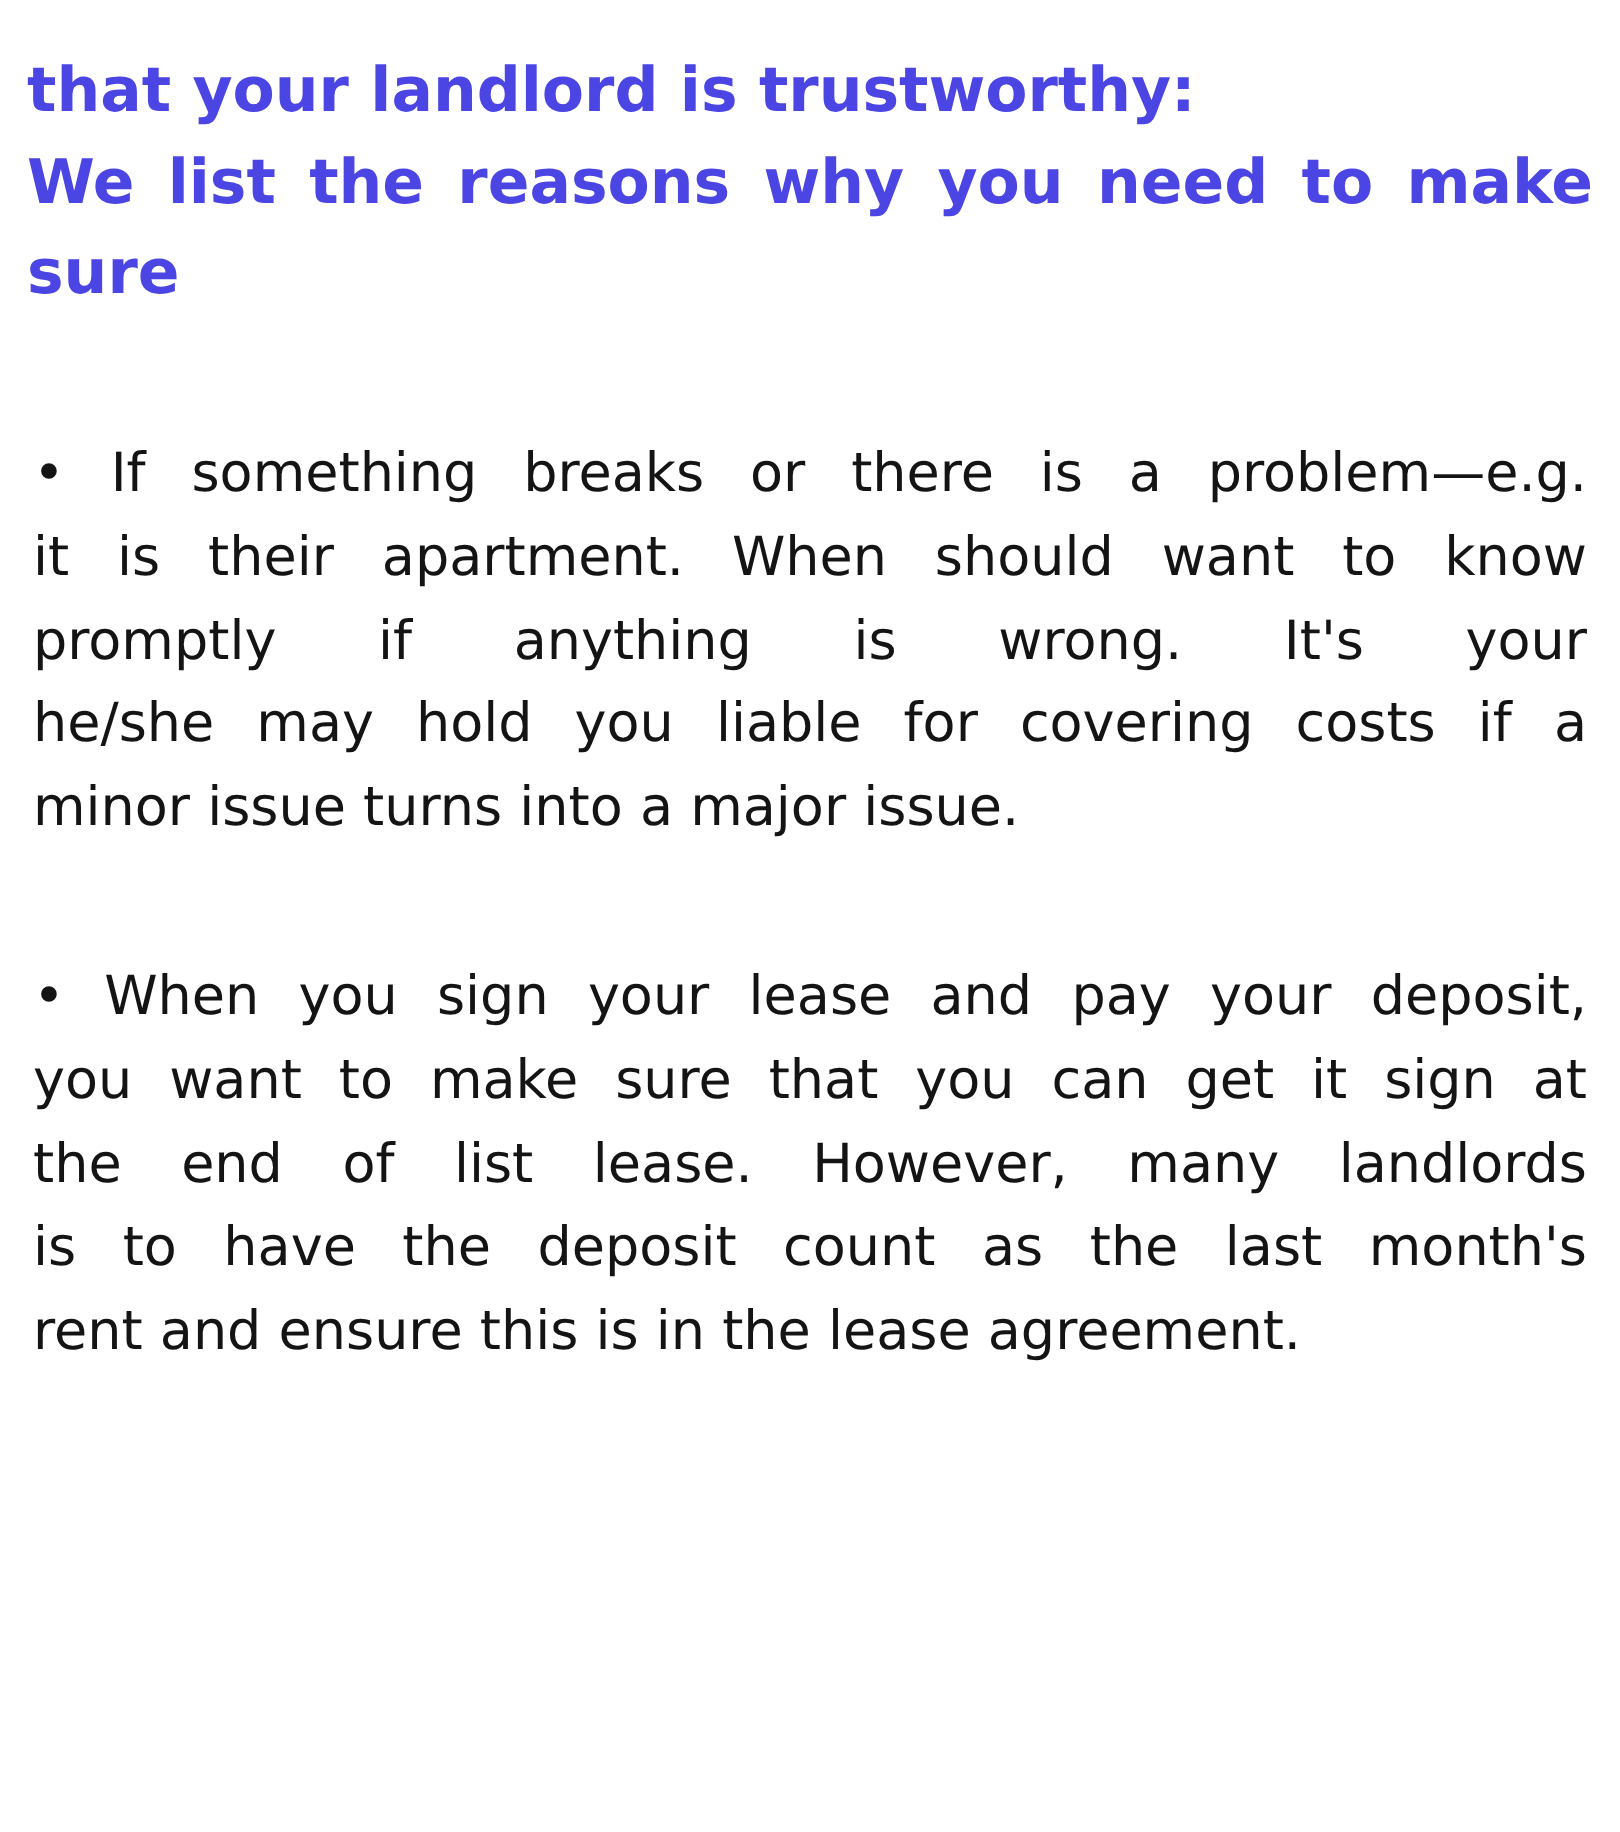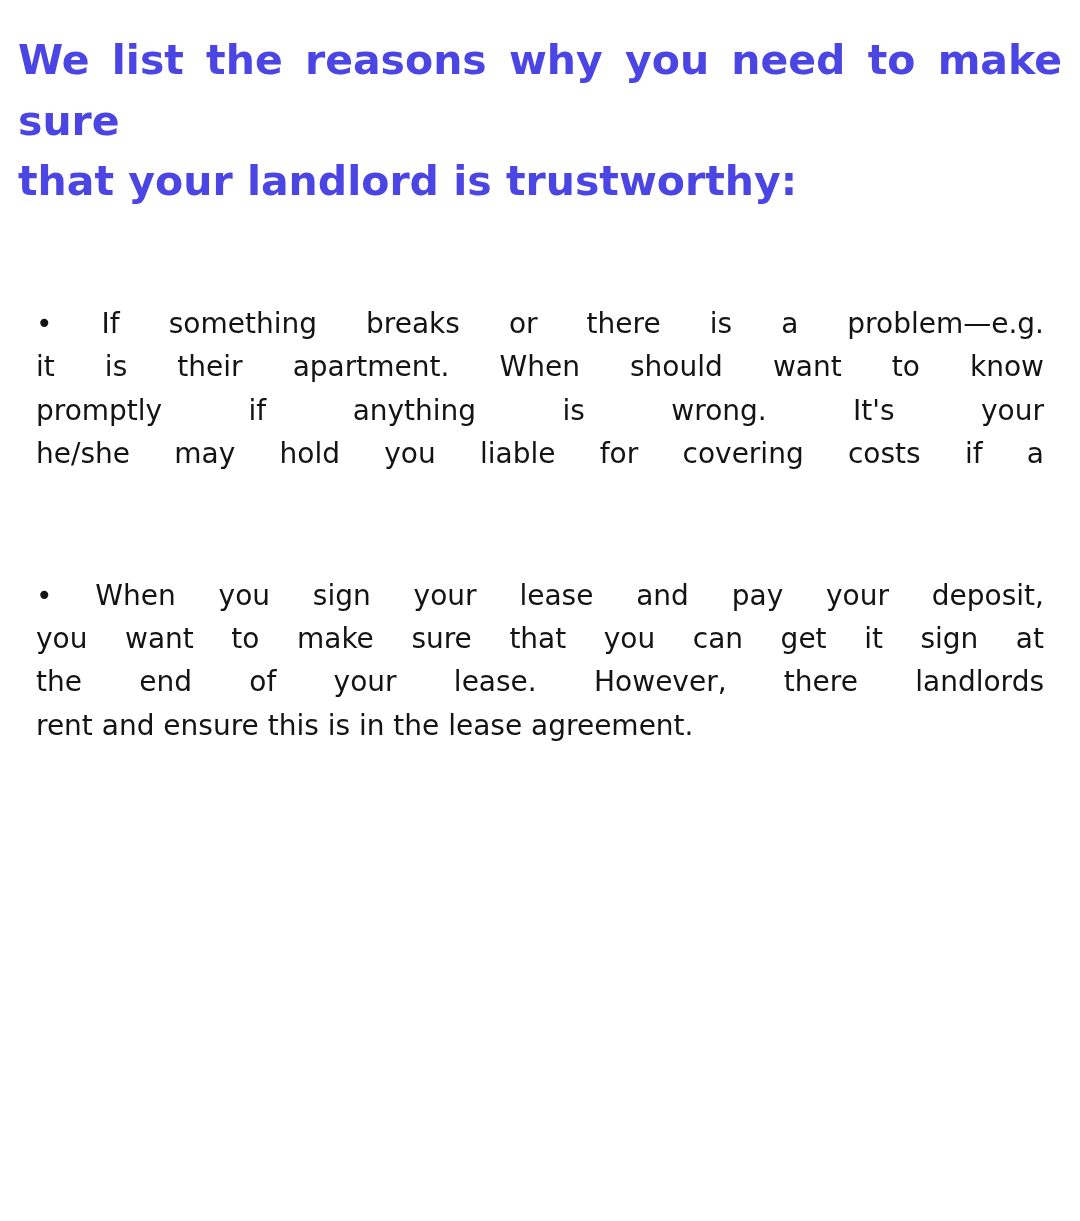--- a/index.html
+++ b/index.html
@@ -34,60 +34,62 @@
   .heading span.h-line {
     display: block;
   }
   .heading span.h-line.justified {
     text-align: justify;
     text-align-last: justify;
   }
   .spacer-lg { height: 66px; }
   .spacer-mid { height: 62px; }
   .para {
-    font-size: 28px;
+    font-size: 36px;
     line-height: 1.55;
     color: #141414;
     text-align: justify;
     text-justify: inter-word;
-    margin: 18px;
+    margin: 4px;
     font-weight: 400;
   }
   .para .pline {
     display: block;
     white-space: pre;
   }
   .para .pline.justified {
     display: block;
     text-align: justify;
     text-align-last: justify;
     white-space: normal;
   }
 </style>
 </head>
 <body>
 
 <div class="page">
 
   <h1 class="heading">
+    <span class="h-line">that your landlord is trustworthy:</span>
     <span class="h-line justified">We list the reasons why you need to make sure</span>
-    <span class="h-line">that your landlord is trustworthy:</span>
   </h1>
 
   <div class="spacer-lg"></div>
 
   <p class="para">
     <span class="pline justified">• If something breaks or there is a problem—e.g.</span>
     <span class="pline justified">it is their apartment. When should want to know</span>
     <span class="pline justified">promptly if anything is wrong. It's your</span>
     <span class="pline justified">he/she may hold you liable for covering costs if a</span>
+    <span class="pline">minor issue turns into a major issue.</span>
   </p>
 
   <div class="spacer-mid"></div>
 
   <p class="para">
     <span class="pline justified">• When you sign your lease and pay your deposit,</span>
     <span class="pline justified">you want to make sure that you can get it sign at</span>
-    <span class="pline justified">the end of your lease. However, there landlords</span>
+    <span class="pline justified">the end of list lease. However, many landlords</span>
+    <span class="pline justified">is to have the deposit count as the last month's</span>
     <span class="pline">rent and ensure this is in the lease agreement.</span>
   </p>
 
 </div>
 
 </body></html>

